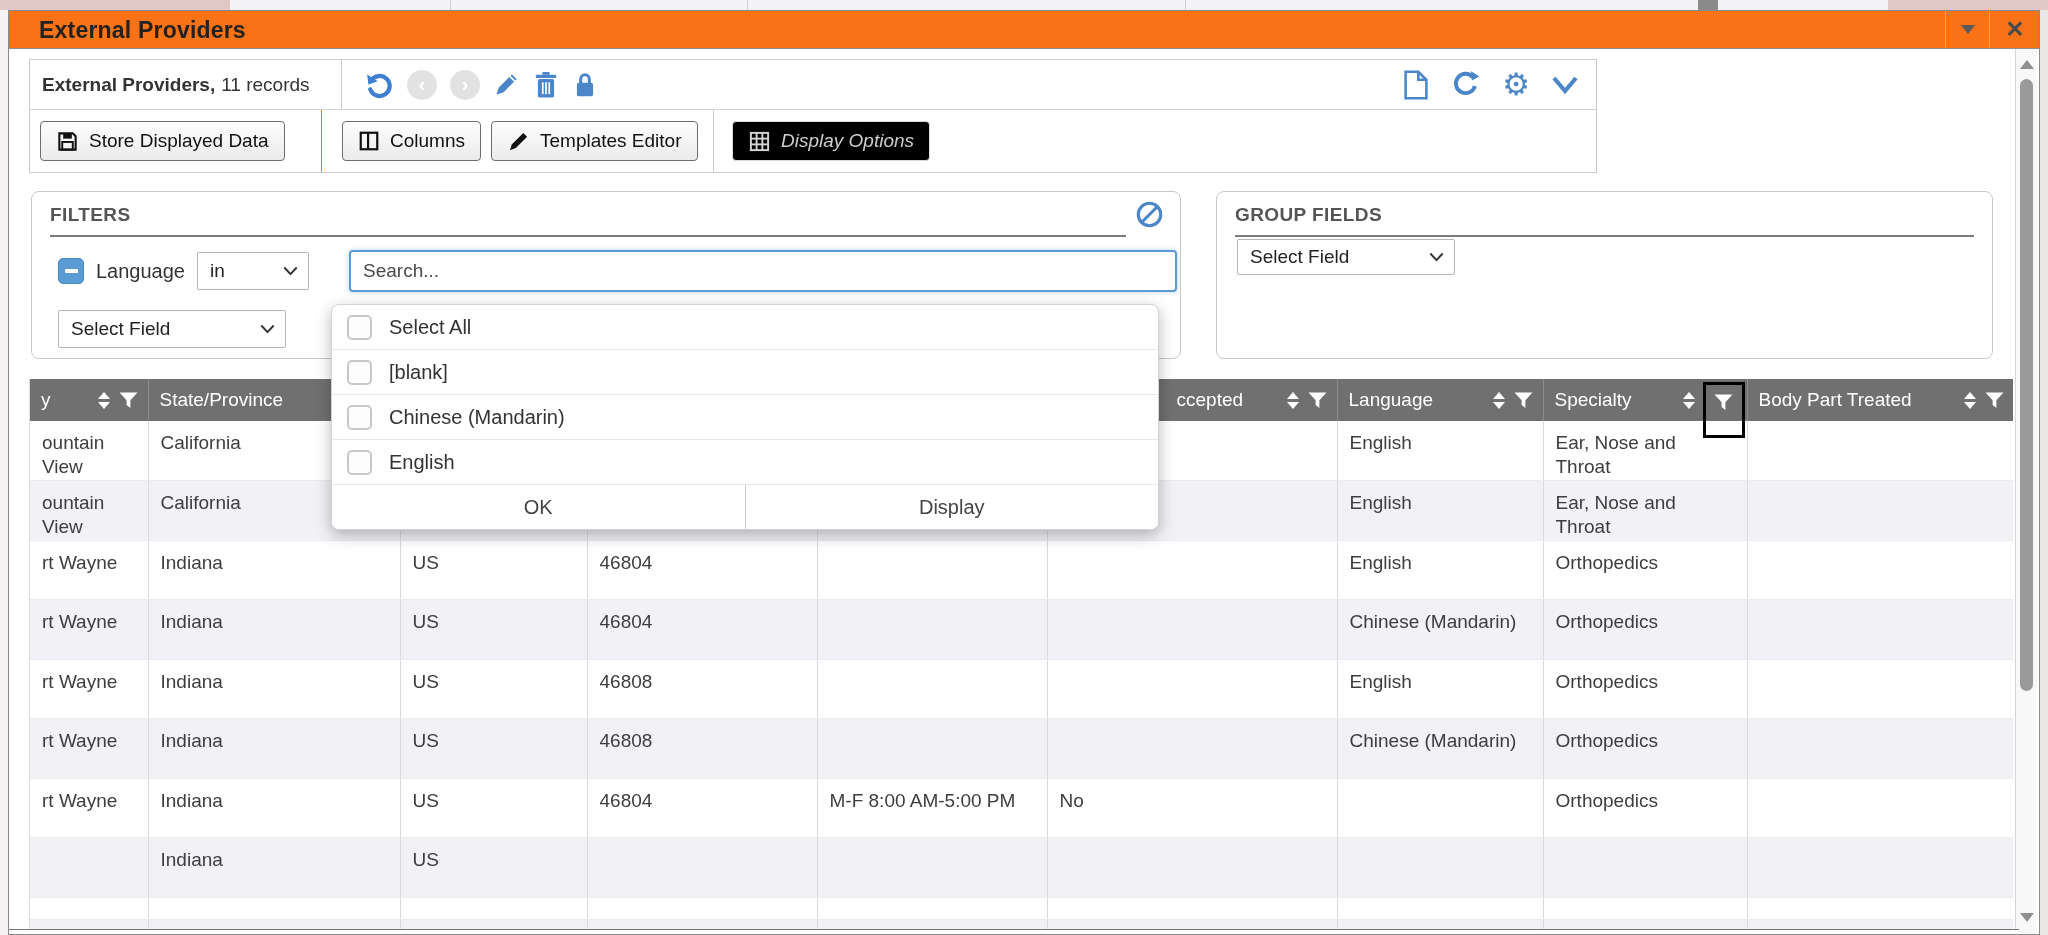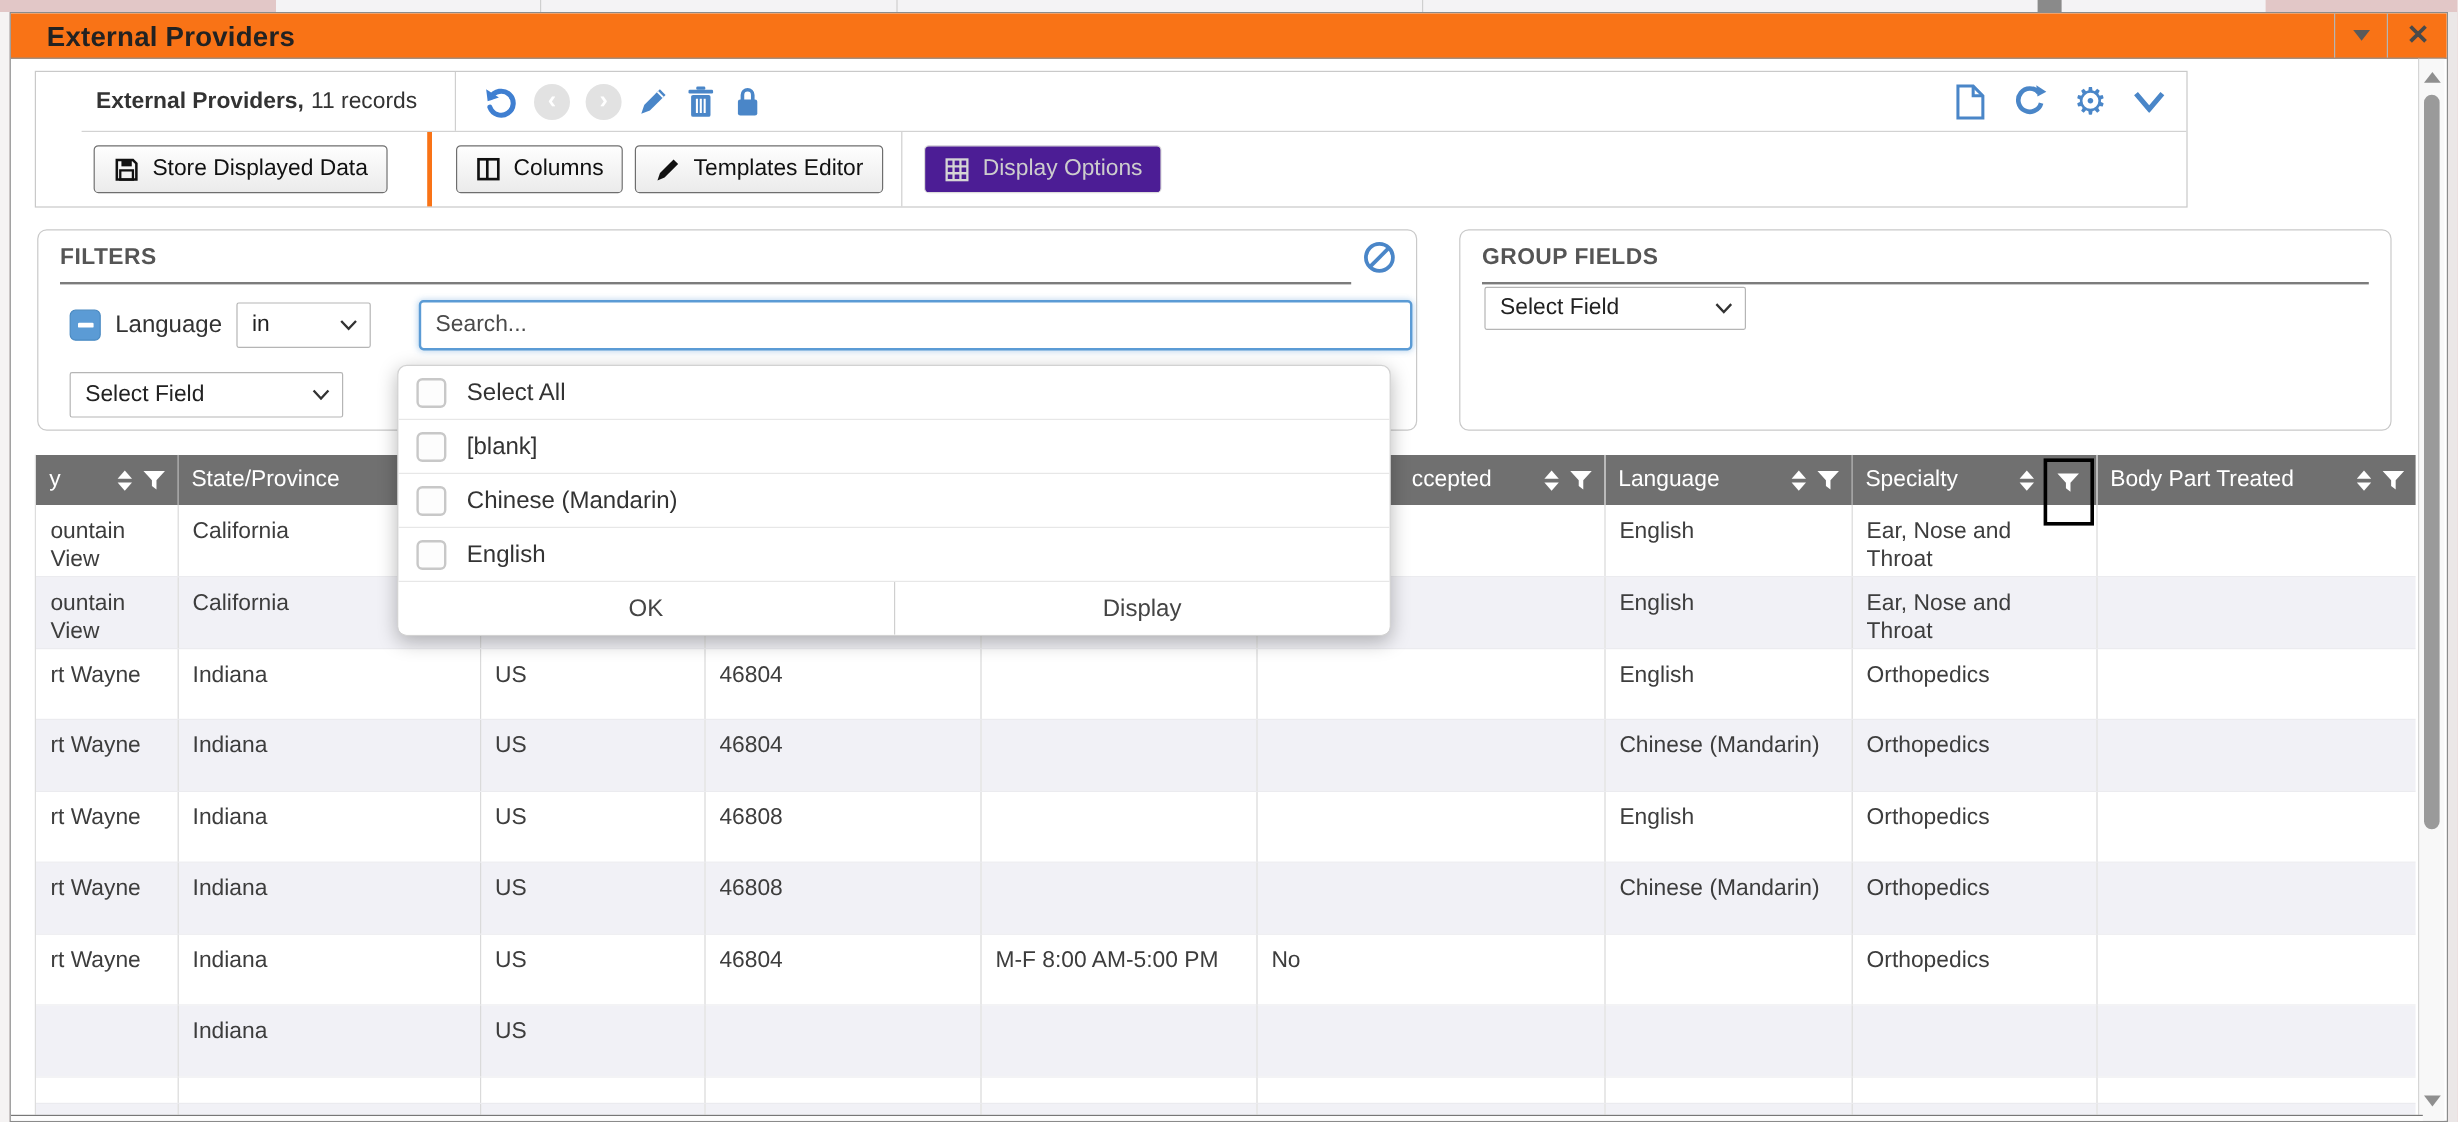--- a/index.html
+++ b/index.html
@@ -19,45 +19,45 @@
 
   .titlebar { position:absolute; left:0; top:0; right:0; height:38px; background:#f97316; border-bottom:1px solid #8f8f8f; }
   .titlebar h1 { position:absolute; left:30px; top:6px; font-size:23px; font-weight:bold; color:#222; letter-spacing:.2px; }
   .tb-btn { position:absolute; top:0; height:37px; width:44px; border-left:1px solid #b5b5b5;
             display:flex; align-items:center; justify-content:center; cursor:pointer; }
   .tb-caret { left:1936px; } .tb-close { left:1980px; width:51px; }
   .tri-down { width:0; height:0; border-left:7px solid transparent; border-right:7px solid transparent; border-top:9px solid #5a5a5a; }
   .x-glyph { font-size:23px; font-weight:bold; color:#4a4a4a; line-height:1; }
 
   
-  .toolbar-frame { position:absolute; left:20px; top:48px; width:1794px; height:114px; border:1px solid #c9c9c9;padding-left:38px; }
+  .toolbar-frame { position:absolute; left:20px; top:48px; width:1568px; height:114px; border:1px solid #c9c9c9; }
   .tb-row1 { height:50px; border-bottom:1px solid #d2d2d2; display:flex; align-items:center; }
   .tb-label-cell { width:312px; height:100%; border-right:1px solid #cfcfcf; display:flex; align-items:center; padding-left:12px;
                    font-size:19px; color:#333; white-space:nowrap; }
   .tb-label-cell b { font-weight:bold; margin-right:6px; }
   .tb-main { flex:1; display:flex; align-items:center; gap:13px; padding-left:22px; }
   .icon-btn { display:flex; align-items:center; justify-content:center; cursor:pointer; background:none; border:none; }
   .circle-nav { width:30px; height:30px; border-radius:50%; background:#e2e2e2; color:#fff; font-size:21px; font-weight:bold;
                 display:flex; align-items:center; justify-content:center; line-height:1; padding-bottom:3px; }
   .sel { background:#fff; border:1px solid #757575; border-radius:2px; height:38px; display:flex; align-items:center;
          justify-content:space-between; padding:0 10px 0 12px; font-size:19px; color:#222; cursor:pointer; }
   .sel .chev { margin-left:14px; }
   .tb-right { margin-left:auto; display:flex; align-items:center; gap:22px; padding-right:18px; }
   .gear-glyph { font-size:31px; color:#4a86c8; line-height:1; }
 
   
   .tb-row2 { height:62px; display:flex; align-items:center; }
   .tb-cell { height:100%; display:flex; align-items:center; gap:10px; }
-  .cell-a { width:292px; border-right:4px solid #f97316; padding-left:10px; }
+  .cell-a { width:292px; border-right:1px solid #f97316; padding-left:10px; }
   .cell-b { width:392px; border-right:1px solid #cfcfcf; padding-left:20px; }
   .cell-c { flex:1; padding-left:18px; }
   .btn { display:inline-flex; align-items:center; gap:10px; height:40px; padding:0 15px; font-size:19px; color:#111;
          background:linear-gradient(#fefefe,#ebebeb); border:1.5px solid #6e6e6e; border-radius:4px; cursor:pointer;
          font-family:"Liberation Sans", sans-serif; }
-  .btn.disabled { background:#4c1d95; border-color:#dcdcdc; color:#cdcdcd; cursor:default; }
+  .btn.disabled { background:#000000; border-color:#dcdcdc; color:#cdcdcd; cursor:default;font-style:italic; }
 
   
   .panel { position:absolute; background:#fff; border:1px solid #c9c9c9; border-radius:8px; }
   .filters-panel { left:22px; top:180px; width:1150px; height:168px; }
   .group-panel   { left:1207px; top:180px; width:777px; height:168px; }
   .panel-head { position:absolute; left:18px; top:12px; font-size:19px; font-weight:bold; color:#555; letter-spacing:.4px;
                 padding-bottom:9px; border-bottom:2px solid #7c7c7c; }
   .filters-panel .panel-head { width:1076px; }
   .group-panel .panel-head { width:739px; }
   .nofilter { position:absolute; right:16px; top:8px; cursor:pointer; }

